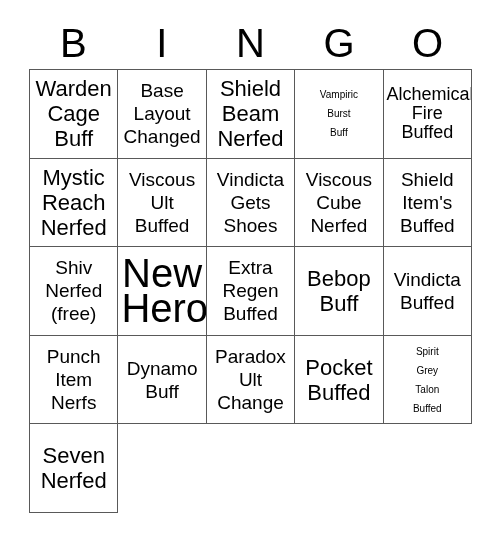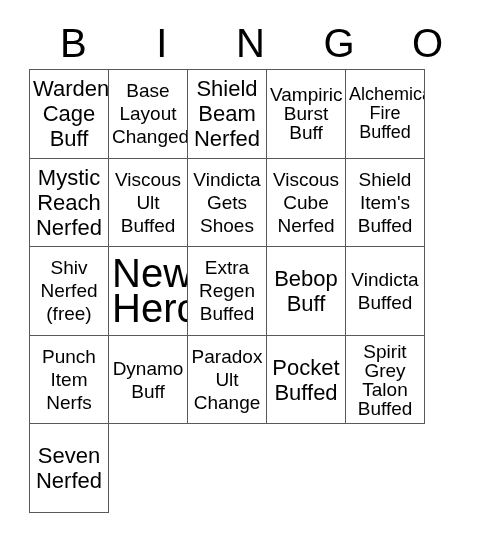--- a/index.html
+++ b/index.html
@@ -38,21 +38,21 @@
     font-weight: 400;
     letter-spacing: 0px;
     color: #000000;
     user-select: none;
   }
   
   #bingo-grid {
     position: absolute;
     left: 29px;
     top: 69px;
-    width: 396px;
+    width: 443px;
     height: 444px;
     box-sizing: border-box;
     display: grid;
     grid-template-columns: repeat(5, 1fr);
     grid-template-rows: repeat(5, 1fr);
     border-top: 1.5px solid #595959;
     border-left: 1.5px solid #595959;
     background: #ffffff;
   }
   .bingo-cell {
@@ -71,21 +71,21 @@
     display: block;
     width: 100%;
     text-align: center;
     color: #000000;
     white-space: pre-line;
   }
   
   .fs-xl .cell-text { font-size: 40px; line-height: 35px; }
   .fs-lg .cell-text { font-size: 22px; line-height: 25px; }
   .fs-md .cell-text { font-size: 19px; line-height: 23px; }
-  .fs-sm .cell-text { font-size: 19px; line-height: 19px; }
+  .fs-sm .cell-text { font-size: 10px; line-height: 19px; }
   .fs-xs .cell-text { font-size: 18px; line-height: 19px; }
 </style>
 </head>
 <body>
 
 <div id="bingo-card">
 
   <div id="bingo-header">
     <div class="header-cell">B</div>
     <div class="header-cell">I</div>

